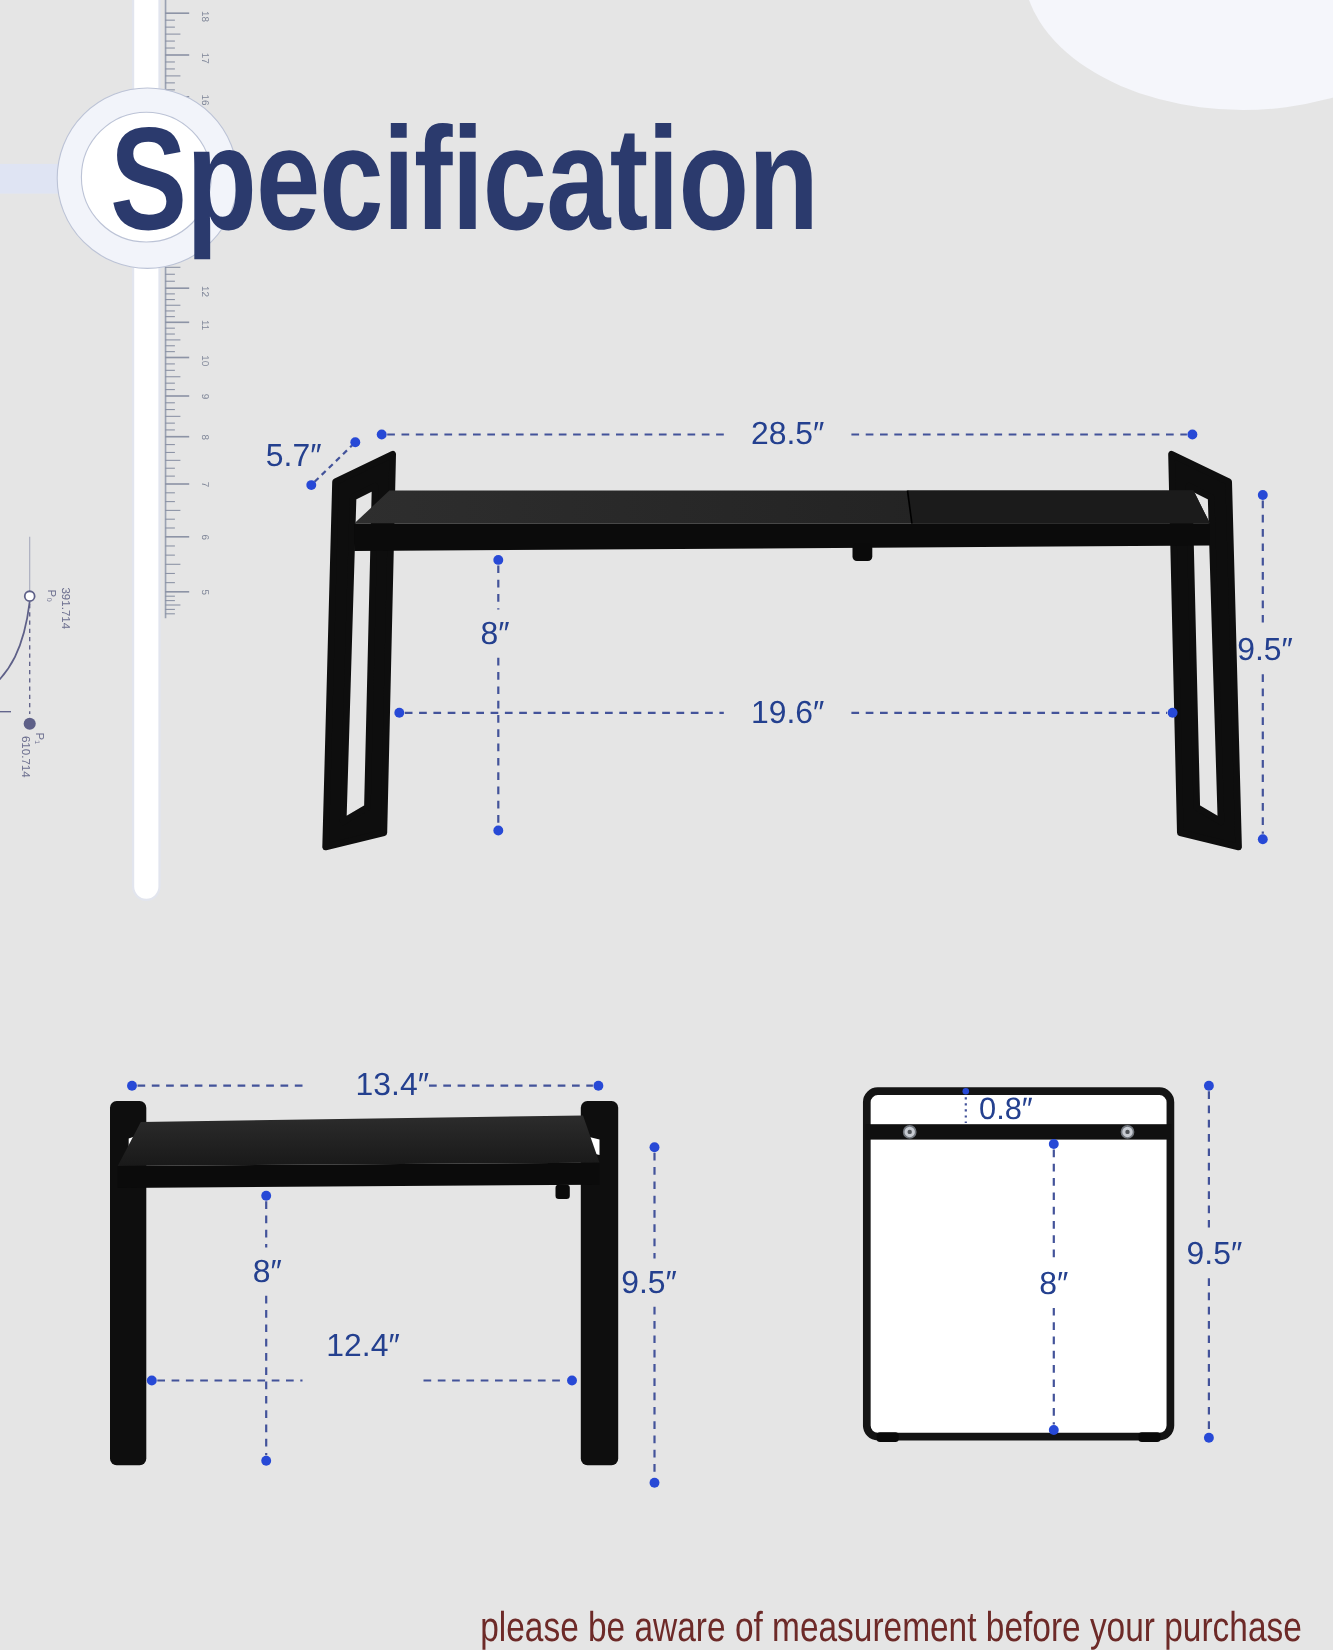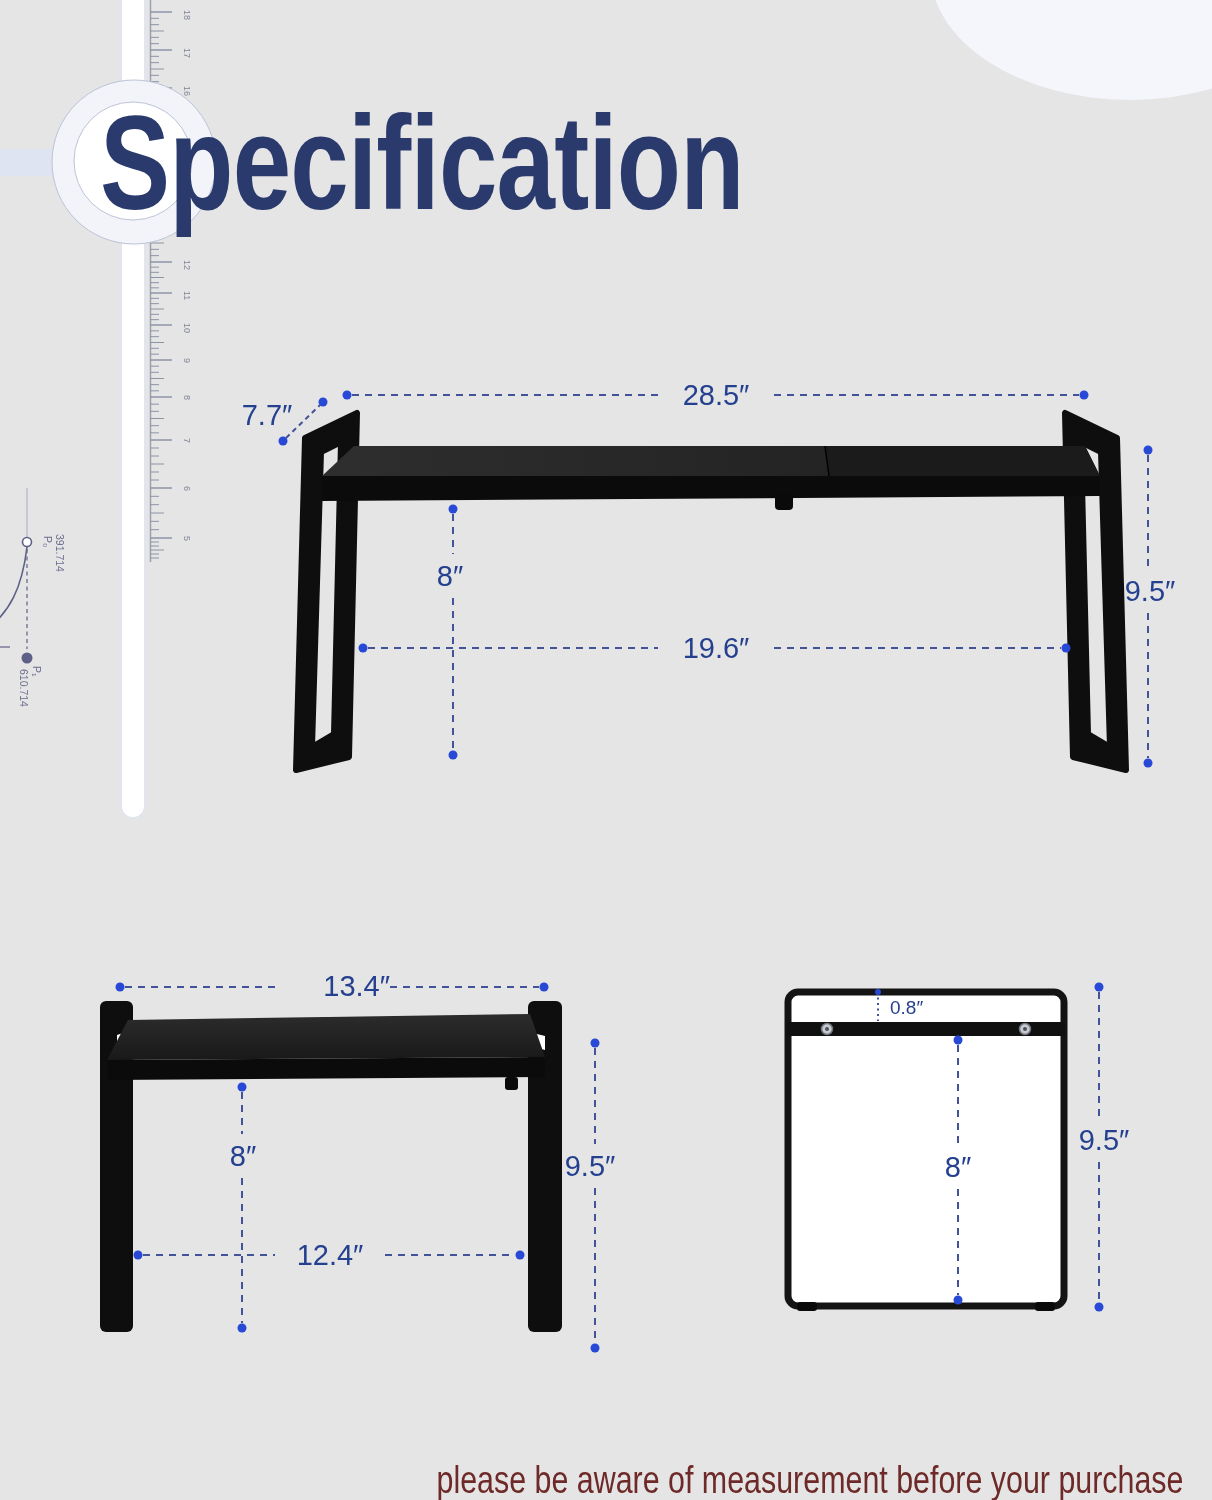--- a/index.html
+++ b/index.html
@@ -7,21 +7,21 @@
         font-family:"Liberation Sans","DejaVu Sans",sans-serif;}
   .layer{position:absolute;left:0;top:0;}
   #decor-svg{z-index:1;}
   .product-svg{position:absolute;z-index:3;}
   #dims-svg{z-index:4;}
   .page-title{position:absolute;left:100px;top:97px;z-index:2;margin:0;
     font-size:133px;font-weight:700;color:#2b3a6d;letter-spacing:-1px;line-height:1;
     transform:scaleX(0.79);transform-origin:left top;white-space:nowrap;}
   .dim-label{position:absolute;z-index:5;height:36px;line-height:36px;text-align:center;
     font-size:29px;color:#24408f;white-space:nowrap;}
-  .dim-label.small{font-size:19px;height:32px;line-height:32px;text-align:left;}
+  .dim-label.small{font-size:28px;height:32px;line-height:32px;text-align:left;}
   .footnote{position:absolute;z-index:2;left:325px;top:1459px;width:970px;text-align:center;
     font-size:38px;color:#6d2a28;transform:scaleX(0.8);transform-origin:center top;white-space:nowrap;}
 </style>
 </head>
 <body>
 
 <div class="page">
 
   <svg id="decor-svg" class="layer" width="1212" height="1500" viewBox="0 0 1212 1500">
 
@@ -263,28 +263,28 @@
         <circle cx="595" cy="1348" r="4.5"></circle>
       <circle cx="878" cy="992" r="3"></circle>
       <circle cx="958" cy="1040" r="4.5"></circle>
         <circle cx="958" cy="1300" r="4.5"></circle>
       <circle cx="1099" cy="987" r="4.5"></circle>
         <circle cx="1099" cy="1307" r="4.5"></circle>
     </g>
   </svg>
 
   <div class="dim-label" style="left:658px;top:377px;width:116px;">28.5″</div>
-  <div class="dim-label" style="left:227px;top:397px;width:80px;">7.7″</div>
+  <div class="dim-label" style="left:227px;top:397px;width:80px;">5.7″</div>
   <div class="dim-label" style="left:424px;top:558px;width:52px;">8″</div>
   <div class="dim-label" style="left:658px;top:630px;width:116px;">19.6″</div>
   <div class="dim-label" style="left:1118px;top:573px;width:64px;">9.5″</div>
 
   <div class="dim-label" style="left:280px;top:968px;width:110px;text-align:right;">13.4″</div>
   <div class="dim-label" style="left:217px;top:1138px;width:52px;">8″</div>
-  <div class="dim-label" style="left:275px;top:1237px;width:110px;text-align:center;">12.4″</div>
+  <div class="dim-label" style="left:275px;top:1206px;width:110px;text-align:center;">12.4″</div>
   <div class="dim-label" style="left:558px;top:1148px;width:64px;">9.5″</div>
 
   <div class="dim-label small" style="left:890px;top:992px;width:80px;">0.8″</div>
   <div class="dim-label" style="left:932px;top:1149px;width:52px;">8″</div>
   <div class="dim-label" style="left:1072px;top:1122px;width:64px;">9.5″</div>
 
   <div class="footnote">please be aware of measurement before your purchase</div>
 
 </div>
 

